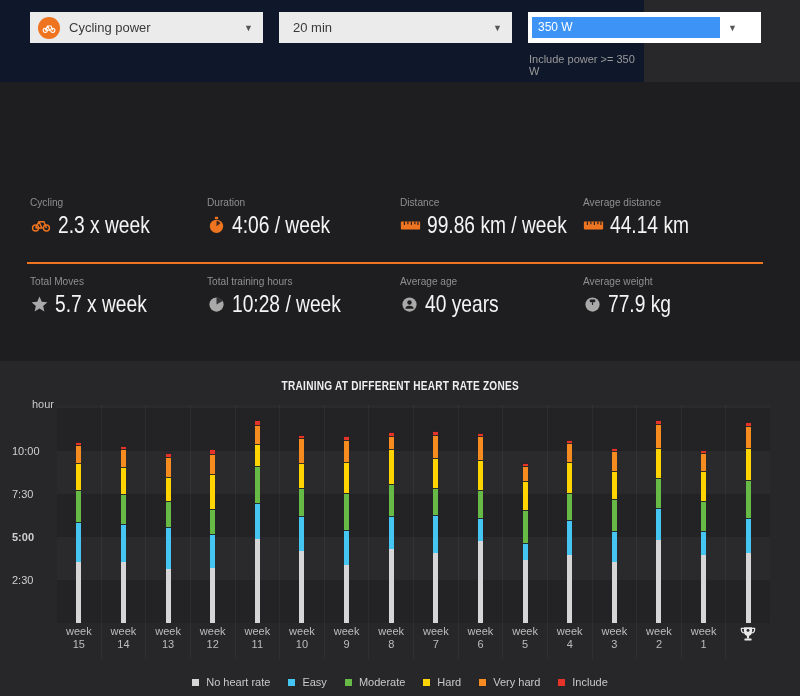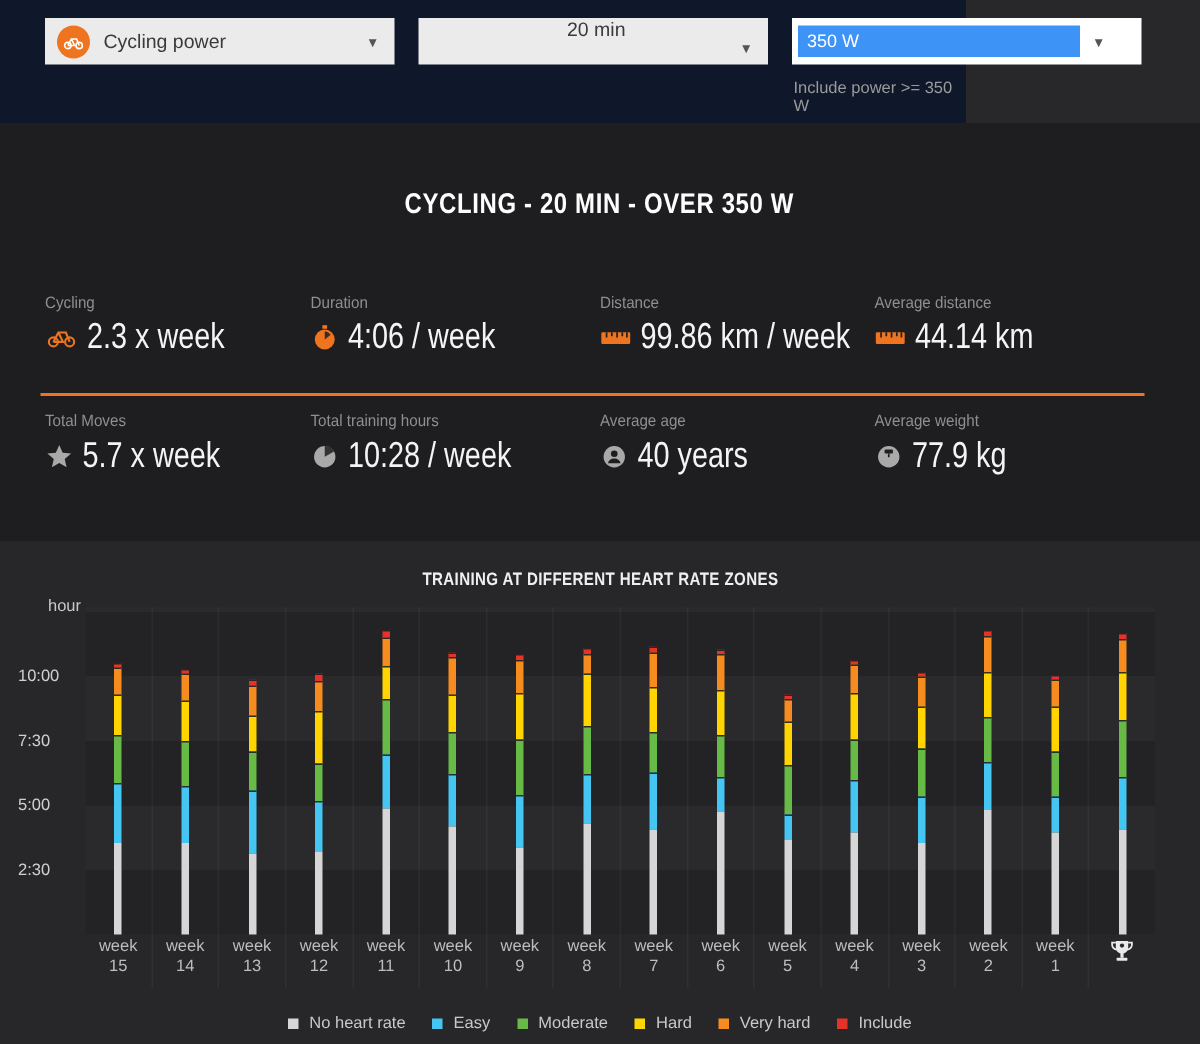--- a/index.html
+++ b/index.html
@@ -8,21 +8,21 @@
 
   
   .filterbar { position:absolute; top:0; left:0; width:644px; height:82px; background:#0f172a; }
   .dd { position:absolute; top:12px; height:31px; background:#ebebeb; display:flex; align-items:center;
         padding:0 10px 0 8px; cursor:pointer; }
   .dd .lbl { font-size:13px; color:#3a3a3a; }
   .dd .arrow { margin-left:auto; font-size:9px; color:#555; }
   .dd-ico { width:22px; height:22px; border-radius:50%; background:#ee7420; display:flex;
             align-items:center; justify-content:center; margin-right:9px; flex:0 0 auto; }
   .dd1 { left:30px; width:233px; }
-  .dd2 { left:279px; width:233px; padding-left:14px;flex-direction:column; }
+  .dd2 { left:279px; width:233px; padding-left:14px; }
   .dd3 { left:528px; width:233px; background:#ffffff; padding:0 24px 0 4px; }
   .dd3 .sel { flex:1; height:21px; line-height:21px; background:#3d94f6; color:#fff;
               font-size:12px; padding-left:6px; margin-right:8px; }
   .filter-note { position:absolute; left:529px; top:53px; font-size:11px; color:#9a9a9a; }
 
   
   .summary { position:absolute; top:82px; left:0; width:800px; height:279px; background:#1e1e20; }
   .cond { display:inline-block; transform:scaleX(0.84); }
   .sum-title { position:absolute; top:44px; width:100%; text-align:center; color:#fdfdfd;
                font-size:19px; font-weight:bold; letter-spacing:0.5px; }
@@ -85,21 +85,20 @@
       <span class="arrow">▼</span>
     </div>
     <div class="dd dd3">
       <span class="sel">350 W</span>
       <span class="arrow">▼</span>
     </div>
     <div class="filter-note">Include power &gt;= 350 W</div>
   </div>
 
   <div class="summary">
-    <div class="sum-title"><span class="cond">CYCLING - 20 MIN - OVER 350 W</span></div>
 
     <div class="stats-row row1">
       <div class="stat">
         <div class="slabel">Cycling</div>
         <div class="sval">
           <span class="sicon">
             <svg viewBox="0 0 24 24" width="22" height="20">
               <circle cx="5.5" cy="15.5" r="3.6" fill="none" stroke="#ee7420" stroke-width="1.7"></circle>
               <circle cx="18.5" cy="15.5" r="3.6" fill="none" stroke="#ee7420" stroke-width="1.7"></circle>
               <path d="M5.5 15.5 L9.5 8 H15.5 L18.5 15.5 M9.5 8 L13.2 15.5 H5.5" stroke="#ee7420" stroke-width="1.7" fill="none"></path>
@@ -430,21 +429,21 @@
               <path d="M6.5 3h11v6a5.5 5.5 0 0 1-11 0V3z" fill="#e9e9e9"></path>
               <path d="M6.5 4.5H3.2v1.8c0 2.4 1.9 4.2 4.3 4.4 M17.5 4.5h3.3v1.8c0 2.4-1.9 4.2-4.3 4.4" fill="none" stroke="#e9e9e9" stroke-width="1.6"></path>
               <circle cx="12" cy="7.2" r="1.9" fill="#27272a"></circle>
               <rect x="10.6" y="13.5" width="2.8" height="4.5" fill="#e9e9e9"></rect>
               <rect x="7.2" y="18" width="9.6" height="2.6" rx="0.6" fill="#e9e9e9"></rect>
             </svg></div>
         </div>
       </div>
     <div id="yticks">
         <div class="ytick" style="top: 213px;">2:30</div>
-        <div class="ytick" style="top: 170px;">5:00</div>
+        <div class="ytick" style="top: 170px; font-weight: bold;">5:00</div>
         <div class="ytick" style="top: 127px;">7:30</div>
         <div class="ytick" style="top: 84px;">10:00</div>
       </div>
     <div class="legend" id="chart-legend">
         <div class="leg-item">
           <span class="leg-sq" style="background: rgb(214, 214, 214);"></span>
           <span class="leg-lb">No heart rate</span>
         </div>
         <div class="leg-item">
           <span class="leg-sq" style="background: rgb(69, 197, 242);"></span>

